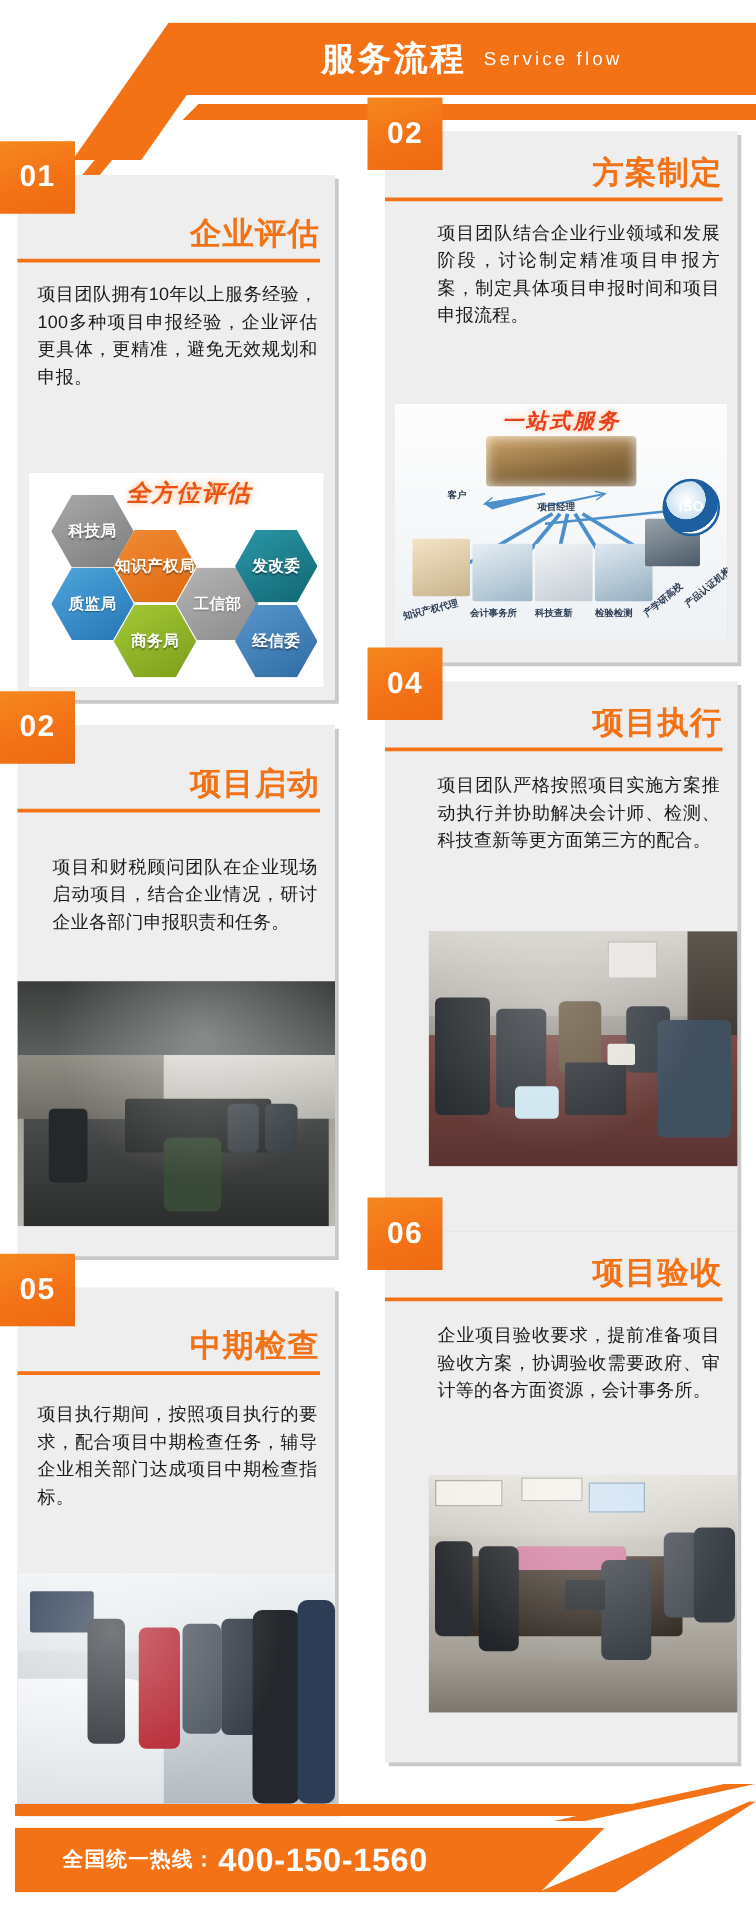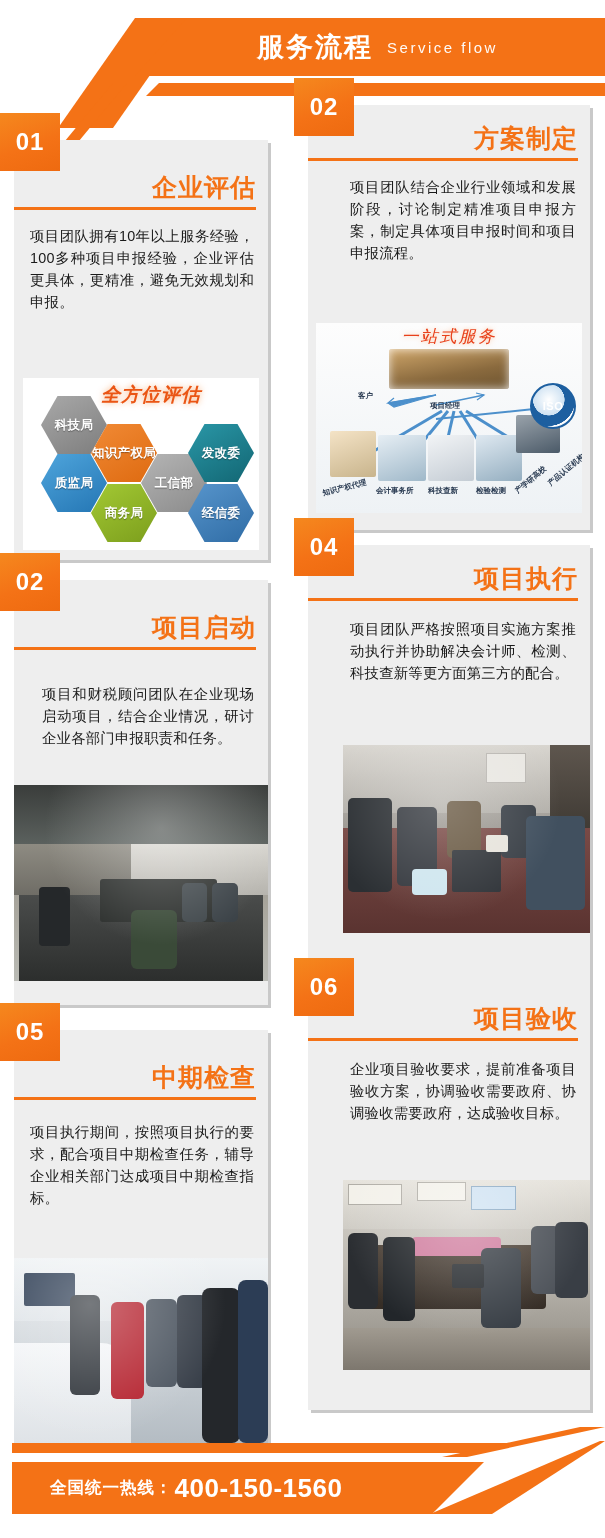--- a/index.html
+++ b/index.html
@@ -97,21 +97,21 @@
     color:#fff; font-size:12.5px; font-weight:bold; line-height:1.12;
     text-align:center; letter-spacing:.3px;
     text-shadow: 0 1px 1px rgba(0,0,0,.35);
   }
 
   
   .onestop { position:relative; width:100%; height:100%;
              background: linear-gradient(180deg,#fdfdfd 0%, #eef2f5 100%); }
   .onestop .os-title {
     position:absolute; top:2px; left:0; right:0; text-align:center;
-    font-size:17px; font-weight:normal; color:#E8401A; font-style:italic;
+    font-size:17px; font-weight:bold; color:#E8401A; font-style:italic;
     letter-spacing:2px; text-shadow: 0 0 5px rgba(255,140,60,.5);
   }
   .os-hub {
     position:absolute; left:50%; top:26px; transform:translateX(-50%);
     width:120px; height:40px; border-radius:3px;
     background: linear-gradient(170deg,#cfa66a,#8a6a3e 60%,#6d5430);
     box-shadow: 0 0 10px rgba(255,255,255,.8) inset;
   }
   .os-lbl { position:absolute; font-size:7.5px; color:#2a3b52; font-weight:bold; white-space:nowrap; }
   .os-node { position:absolute; border-radius:2px; }
@@ -323,21 +323,21 @@
         </div>
       </div>
     </div>
 
     <div class="card right" id="card6" style="top:880px; height:425px;">
       <div class="badge b-right">06</div>
       <div style="padding:20px 0 0 0;">
         <div class="card-title">项目验收</div>
         <div class="title-rule"></div>
       </div>
-      <div class="card-body" style="padding:18px 14px 0 42px;">企业项目验收要求，提前准备项目验收方案，协调验收需要政府、协调验收需要政府，达成验收目标。</div>
+      <div class="card-body" style="padding:18px 14px 0 42px;">企业项目验收要求，提前准备项目验收方案，协调验收需要政府、审计等的各方面资源，会计事务所。</div>
 
       <div class="figure" style="position:absolute; left:35px; top:195px; width:247px; height:190px;">
         <div class="photo" style="background:linear-gradient(180deg,#d9d6cf 0%,#bdb9b1 45%,#8e8a82 100%);">
           <div class="pz" style="left:0;top:0;width:100%;height:26%;background:linear-gradient(180deg,#e6e3dc,#cfccc5);"></div>
           <div class="pz" style="left:2%;top:2%;width:22%;height:11%;background:#f3f1ea;border:1px solid #b0ada6;"></div>
           <div class="pz" style="left:30%;top:1%;width:20%;height:10%;background:#f3f1ea;border:1px solid #b0ada6;"></div>
           <div class="pz" style="left:52%;top:3%;width:18%;height:13%;background:#cfe2f2;border:1px solid #8aa9c4;"></div>
           <div class="pz" style="left:10%;top:34%;width:72%;height:34%;background:linear-gradient(180deg,#4d4238,#342c25);border-radius:4px;"></div>
           <div class="pz" style="left:28%;top:30%;width:36%;height:10%;background:#d17fa0;border-radius:4px;"></div>
           <div class="pz" style="left:2%;top:28%;width:12%;height:40%;background:#2a2d31;border-radius:6px;"></div>

